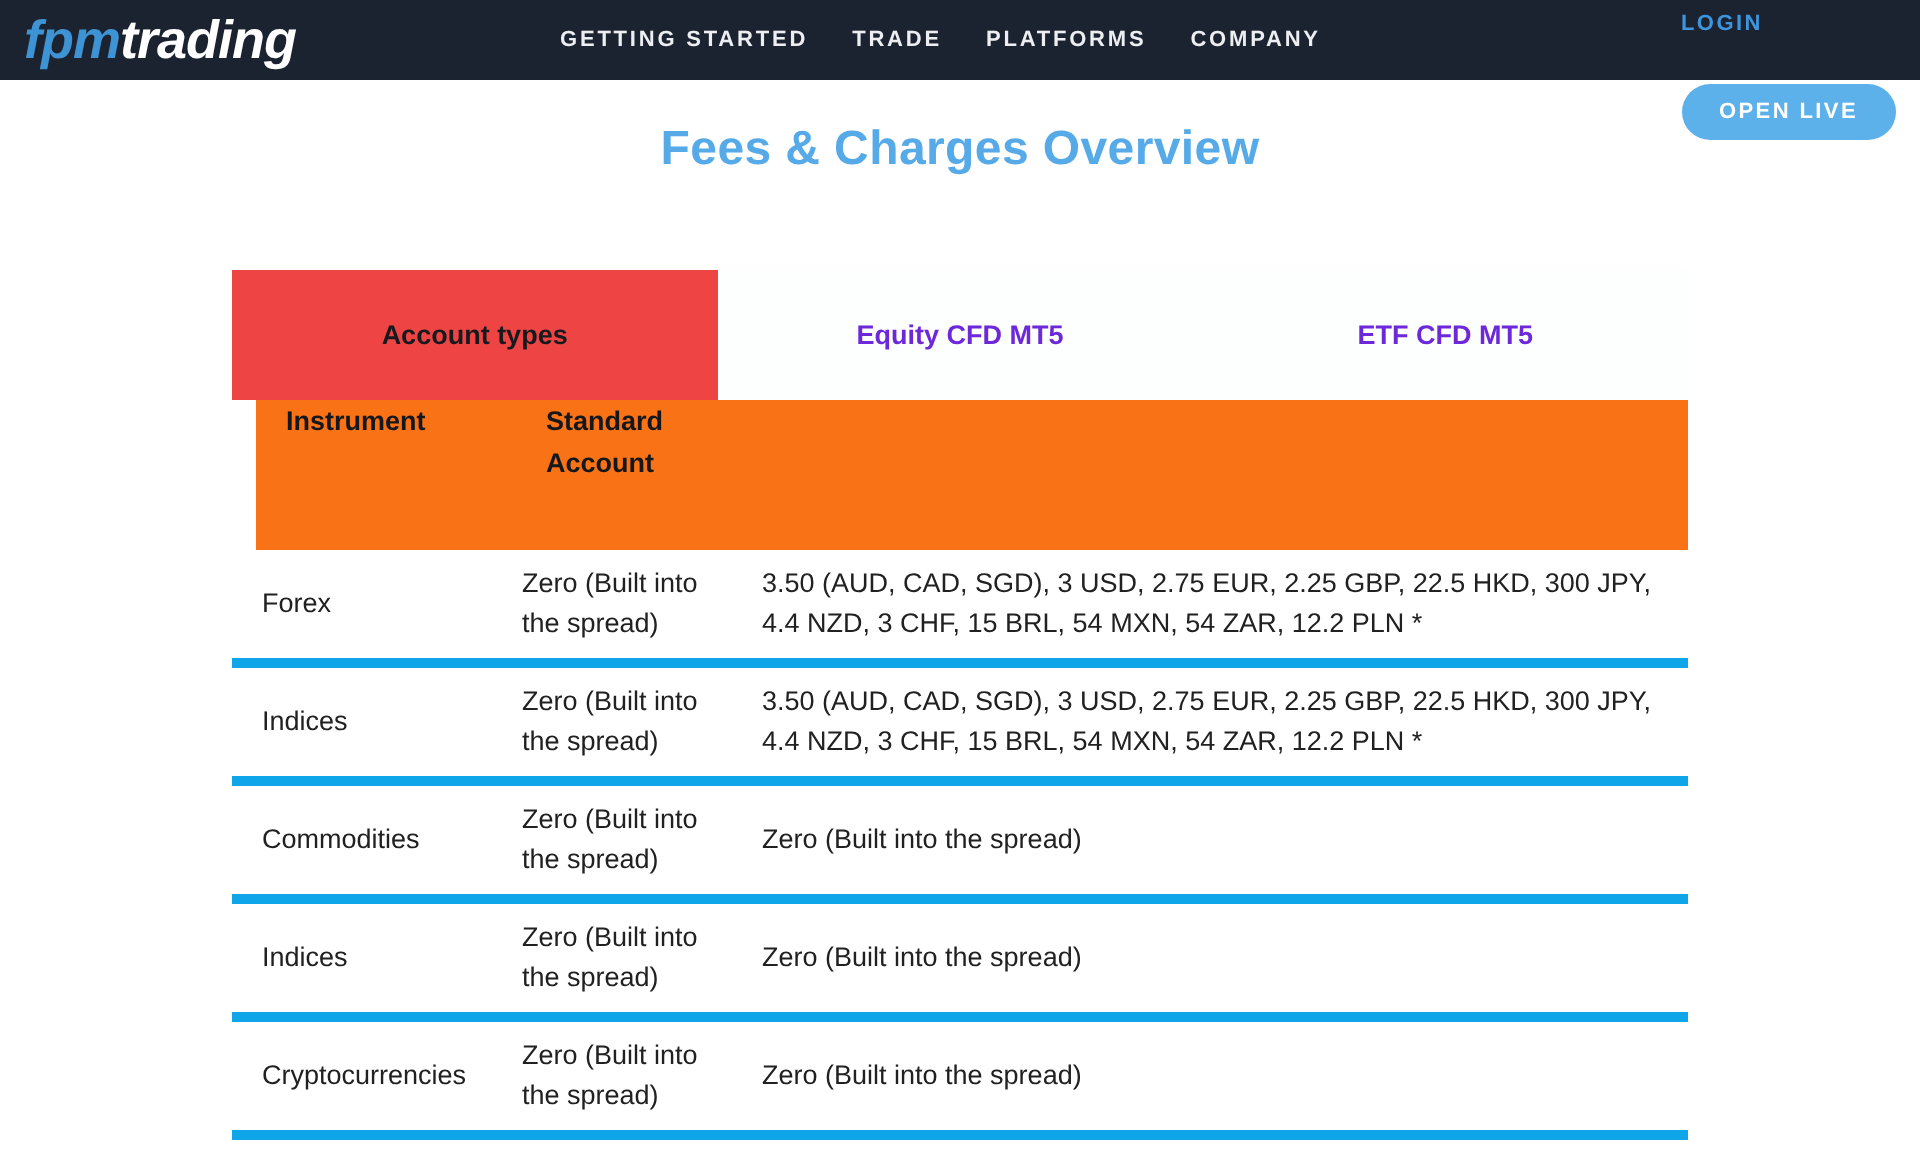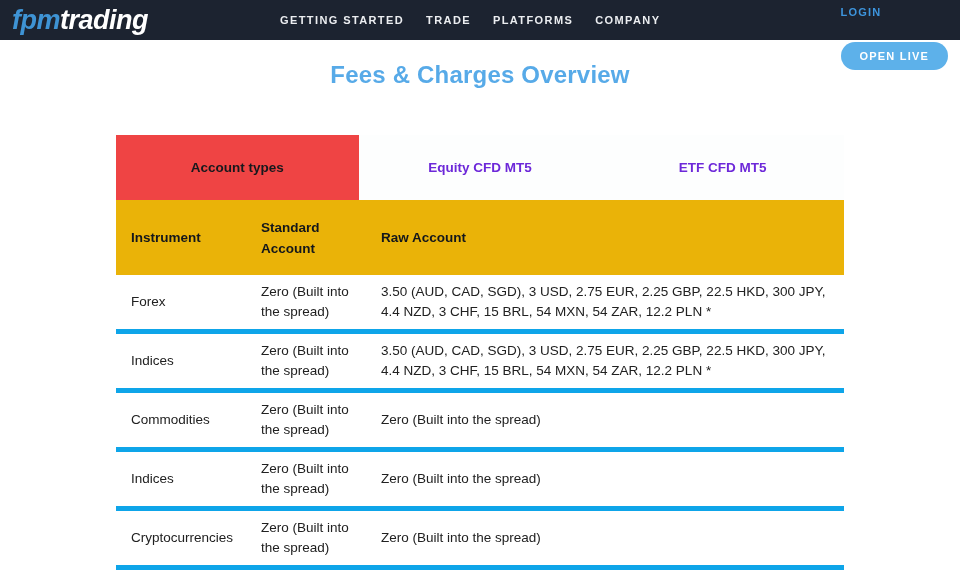--- a/index.html
+++ b/index.html
@@ -98,25 +98,26 @@
     background: #fdfefe;
   }
   .tab.active {
     background: #ef4444;
     color: #16191d;
     cursor: default;
   }
 
   
   .thead {
-    background: #eab308;
+    background: #f97316;
     height: 75px;
     display: flex;
-    align-items: center;
+    align-items: flex-start;
     padding-left: 15px;
+    margin-left: 12px;
   }
   .trow {
     height: 59px;
     display: flex;
     align-items: center;
     padding-left: 15px;
     border-bottom: 5px solid #0ea5e9;
     background: #ffffff;
   }
   .col-instrument { width: 130px; flex: 0 0 130px; }
@@ -162,21 +163,20 @@
   <div class="tabs">
     <div class="tab active">Account types</div>
     <div class="tab">Equity CFD MT5</div>
     <div class="tab">ETF CFD MT5</div>
   </div>
 
   <div>
     <div class="thead">
       <div class="cell col-instrument">Instrument</div>
       <div class="cell col-standard">Standard Account</div>
-      <div class="cell col-raw">Raw Account</div>
     </div>
     <div id="table-body">
   <div class="trow">
     <div class="cell col-instrument">Forex</div>
     <div class="cell col-standard">Zero (Built into the spread)</div>
     <div class="cell col-raw">3.50 (AUD, CAD, SGD), 3 USD, 2.75 EUR, 2.25 GBP, 22.5 HKD, 300 JPY, 4.4 NZD, 3 CHF, 15 BRL, 54 MXN, 54 ZAR, 12.2 PLN *</div>
   </div>
 
   <div class="trow">
     <div class="cell col-instrument">Indices</div>

